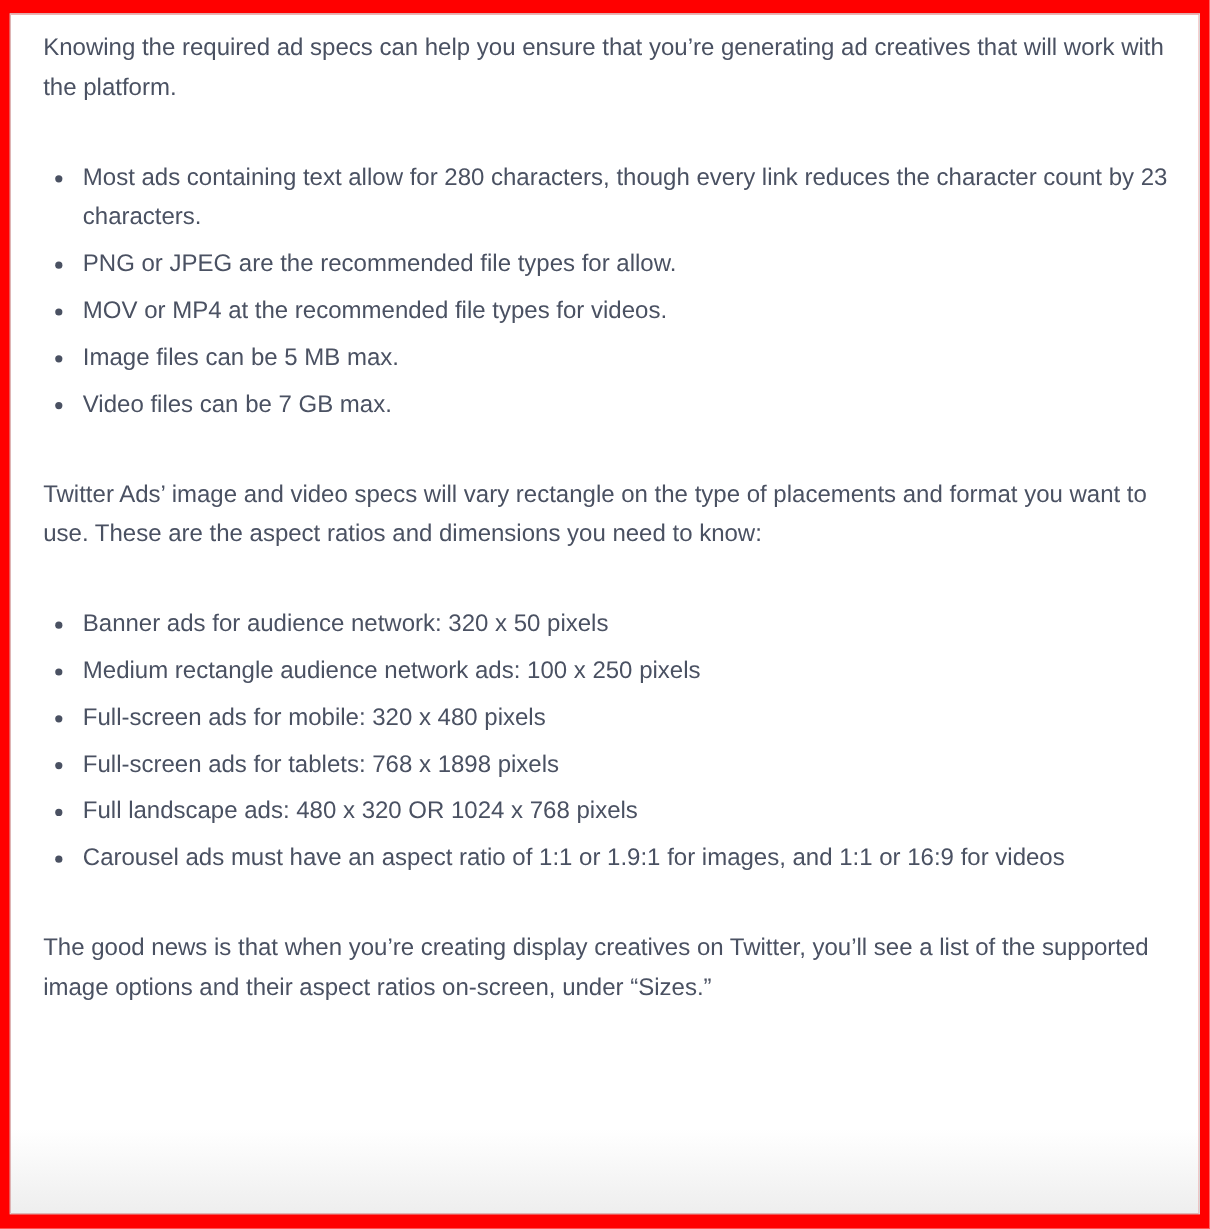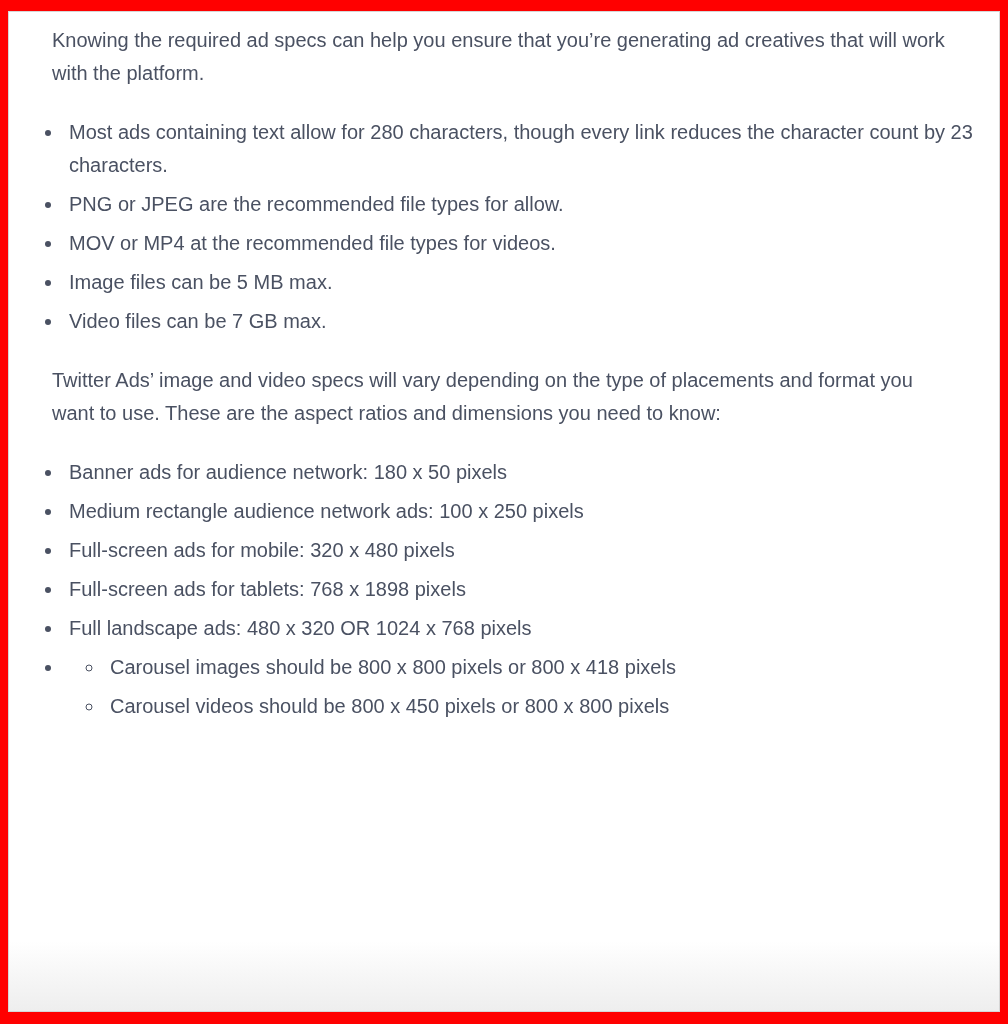--- a/index.html
+++ b/index.html
@@ -25,28 +25,28 @@
     height: 100%;
     background: linear-gradient(180deg, #ffffff 0%, #ffffff 93%, #eeeeee 100%);
     border: 1px solid #d6d6d6;
     padding: 9px 26px 12px 27px;
     overflow: hidden;
     color: var(--text-color, #4a5162);
     font-size: 20px;
     line-height: 33px;
   }
   .content p {
-    margin: 26px 16px;
+    margin: 26px 0;
   }
   .content > p:first-child {
     margin-top: 3px;
   }
   ul.bullet-list {
     list-style: disc;
-    margin: 26px 0;
+    margin: 42px 0;
     padding-left: 28px;
   }
   ul.bullet-list > li {
     margin: 6px 0;
     padding-left: 5px;
   }
   ul.sub-list {
     list-style: circle;
     margin: 6px 0 0 0;
     padding-left: 36px;
@@ -65,26 +65,24 @@
 <div class="frame">
   <div class="content">
       <p>Knowing the required ad specs can help you ensure that you’re generating ad creatives that will work with the platform.</p>
       <ul class="bullet-list">
         <li><span>Most ads containing text allow for 280 characters, though every link reduces the character count by 23 characters.</span></li>
         <li><span>PNG or JPEG are the recommended file types for allow.</span></li>
         <li><span>MOV or MP4 at the recommended file types for videos.</span></li>
         <li><span>Image files can be 5 MB max.</span></li>
         <li><span>Video files can be 7 GB max.</span></li>
       </ul>
-      <p>Twitter Ads’ image and video specs will vary depending on the type of placements and format you want to use. These are the aspect ratios and dimensions you need to know:</p>
+      <p>Twitter Ads’ image and video specs will vary rectangle on the type of placements and format you want to use. These are the aspect ratios and dimensions you need to know:</p>
       <ul class="bullet-list">
-        <li><span>Banner ads for audience network: 180 x 50 pixels</span></li>
+        <li><span>Banner ads for audience network: 320 x 50 pixels</span></li>
         <li><span>Medium rectangle audience network ads: 100 x 250 pixels</span></li>
         <li><span>Full-screen ads for mobile: 320 x 480 pixels</span></li>
         <li><span>Full-screen ads for tablets: 768 x 1898 pixels</span></li>
         <li><span>Full landscape ads: 480 x 320 OR 1024 x 768 pixels</span></li>
-        <li><ul class="sub-list">
-            <li>Carousel images should be 800 x 800 pixels or 800 x 418 pixels</li>
-            <li>Carousel videos should be 800 x 450 pixels or 800 x 800 pixels</li>
-          </ul></li>
+        <li><span>Carousel ads must have an aspect ratio of 1:1 or 1.9:1 for images, and 1:1 or 16:9 for videos</span></li>
       </ul>
+      <p>The good news is that when you’re creating display creatives on Twitter, you’ll see a list of the supported image options and their aspect ratios on-screen, under “Sizes.”</p>
     </div>
 </div>
 
 </body></html>

